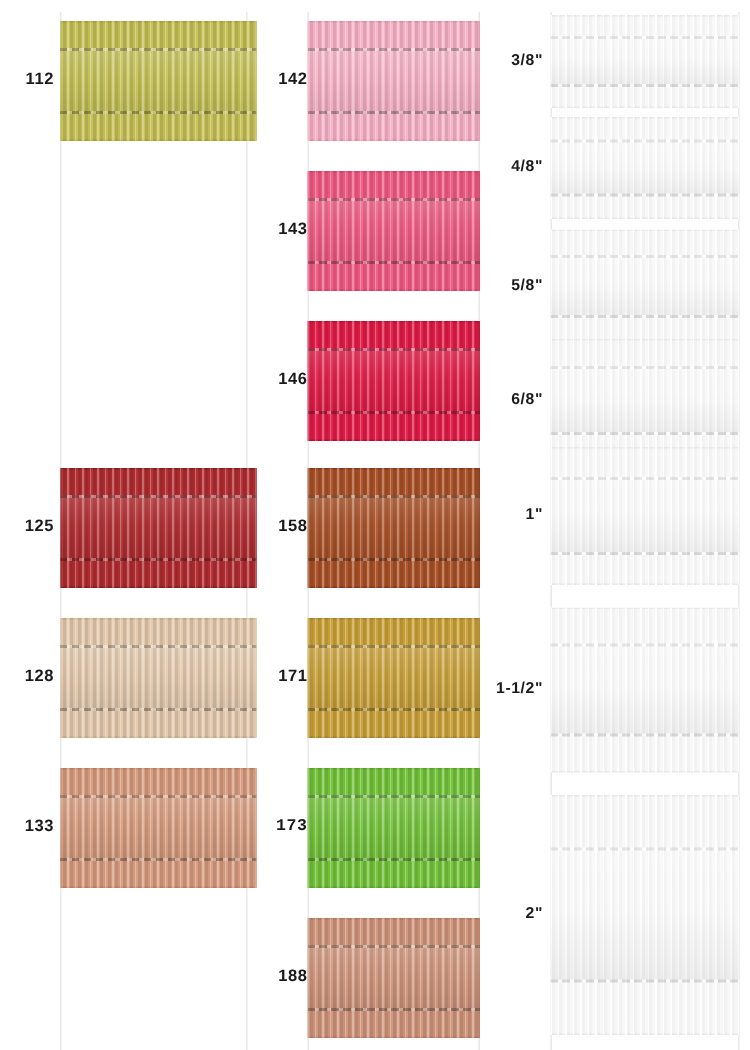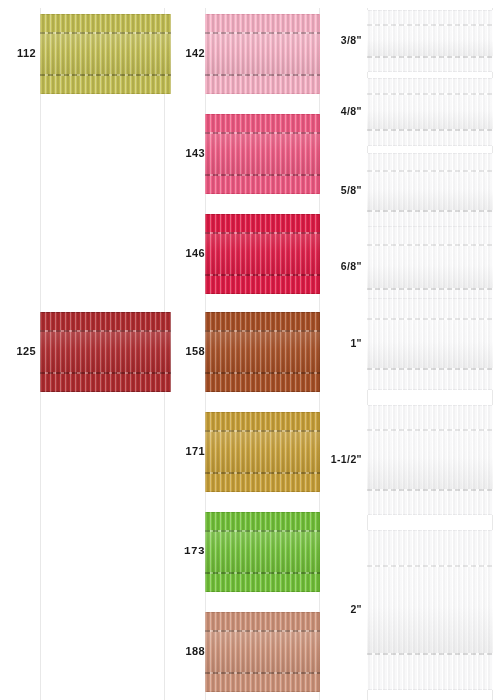--- a/index.html
+++ b/index.html
@@ -176,20 +176,38 @@
       </div>
       <div class="swatch-row" style="top: 312px; height: 80px;">
         <div class="swatch-label" style="top: 34px;">125</div>
         <div class="ribbon" style="height: 80px; background: rgb(176, 43, 47); box-shadow: rgb(142, 32, 36) 0px 0px 0px 1px inset;">
           <div class="ribs"></div>
           <div class="sheen"></div>
           <div class="stitch top"></div>
           <div class="stitch bottom"></div>
         </div>
       </div>
+      <div class="swatch-row" style="top: 412px; height: 80px;">
+        <div class="swatch-label" style="top: 34px;">128</div>
+        <div class="ribbon" style="height: 80px; background: rgb(227, 201, 173); box-shadow: rgb(212, 184, 152) 0px 0px 0px 1px inset;">
+          <div class="ribs"></div>
+          <div class="sheen"></div>
+          <div class="stitch top"></div>
+          <div class="stitch bottom"></div>
+        </div>
+      </div>
+      <div class="swatch-row" style="top: 512px; height: 80px;">
+        <div class="swatch-label" style="top: 34px;">133</div>
+        <div class="ribbon" style="height: 80px; background: rgb(214, 155, 125); box-shadow: rgb(197, 138, 108) 0px 0px 0px 1px inset;">
+          <div class="ribs"></div>
+          <div class="sheen"></div>
+          <div class="stitch top"></div>
+          <div class="stitch bottom"></div>
+        </div>
+      </div>
     </div>
   <div class="column" id="col-mid">
       <div class="card-edge"></div>
       <div class="card-edge-right"></div>
       <div class="swatch-row" style="top: 14px; height: 80px;">
         <div class="swatch-label" style="top: 34px;">142</div>
         <div class="ribbon" style="height: 80px; background: rgb(247, 178, 198); box-shadow: rgb(237, 160, 183) 0px 0px 0px 1px inset;">
           <div class="ribs"></div>
           <div class="sheen"></div>
           <div class="stitch top"></div>

